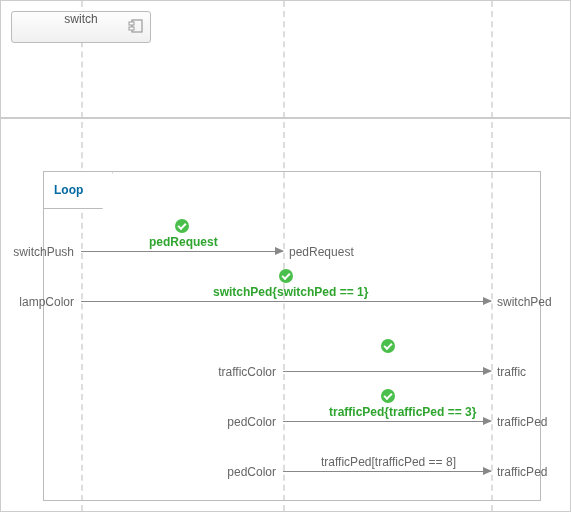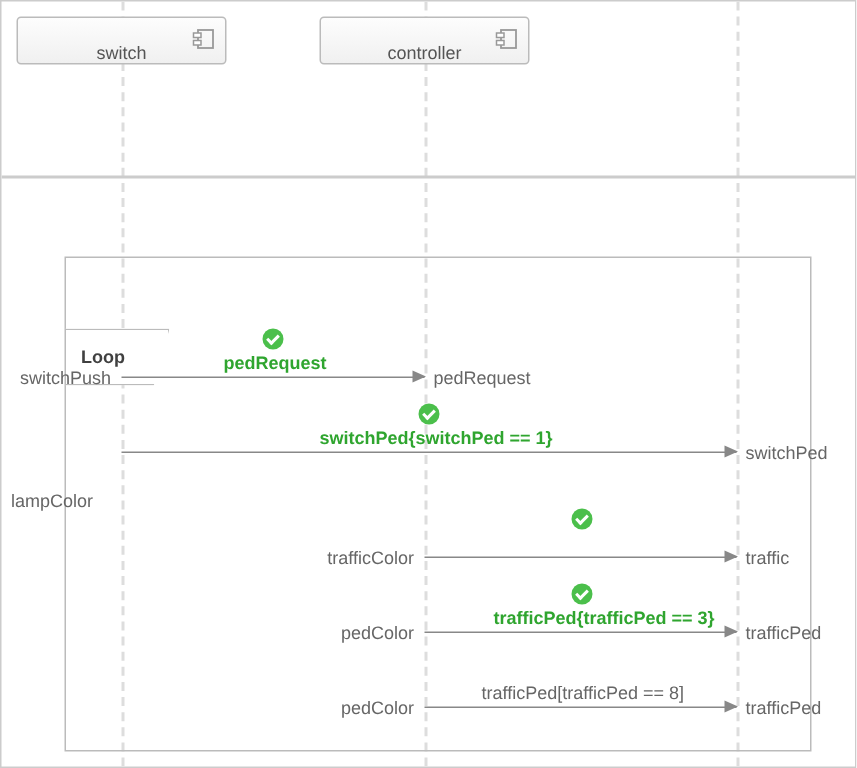--- a/index.html
+++ b/index.html
@@ -26,21 +26,21 @@
   }
   .lifeline-head {
     position: absolute;
     top: 10px;
     width: 140px;
     height: 32px;
     border: 1px solid #bbb;
     border-radius: 3px;
     background: linear-gradient(#fdfdfd, #f0f0f0);
     display: flex;
-    align-items: flex-end;
+    align-items: flex-start;
     justify-content: center;
     color: #555;
   }
   .lifeline-icon {
     position: absolute;
     right: 6px;
     top: 6px;
     width: 16px;
     height: 16px;
   }
@@ -60,24 +60,23 @@
     position: absolute;
     top: -1px;
     left: -1px;
     height: 38px;
     border: 1px solid #bbb;
     border-bottom: 1px solid #bbb;
     padding: 0 10px;
     display: flex;
     align-items: center;
     background: #fff;
-    color: #404040;
+    color: #0369a1;
     font-weight: bold;
     clip-path: polygon(0 0, 100% 0, 85% 100%, 0 100%);
-    margin-top: 48px;
   }
   .msg {
     position: absolute;
     height: 1px;
     background: #888;
   }
   .msg::after {
     content: "";
     position: absolute;
     right: -1px;
@@ -133,50 +132,40 @@
     <span>switch</span>
     <span class="lifeline-icon">
       <svg viewBox="0 0 16 16">
           <rect x="4" y="2" width="10" height="12" fill="none" stroke="#999" stroke-width="1.2"></rect>
           <rect x="1" y="4" width="5" height="3" fill="#fff" stroke="#999"></rect>
           <rect x="1" y="9" width="5" height="3" fill="#fff" stroke="#999"></rect>
         </svg>
     </span>
   </div>
 
-  <div class="lifeline-head" style="left:212px;">
-    <span>controller</span>
-    <span class="lifeline-icon">
-      <svg viewBox="0 0 16 16">
-          <rect x="4" y="2" width="10" height="12" fill="none" stroke="#999" stroke-width="1.2"></rect>
-          <rect x="1" y="4" width="5" height="3" fill="#fff" stroke="#999"></rect>
-          <rect x="1" y="9" width="5" height="3" fill="#fff" stroke="#999"></rect>
-        </svg>
-    </span>
-  </div>
 
 
   <div class="hrule" style="top:116px;"></div>
 
   <div class="loop-box" style="left:42px; top:170px; width:498px; height:330px;">
     <div class="loop-tab" style="width:70px;">
       <span>Loop</span>
     </div>
   </div>
 
   <div class="msg" style="left:80px; top:250px; width:202px;"></div>
   <span class="check" style="left:174px; top:218px;"></span>
   <span class="msg-label" style="left:148px; top:234px;">pedRequest</span>
   <span class="side-label" style="right:496px; top:244px; text-align:right;">switchPush</span>
   <span class="side-label" style="left:288px; top:244px;">pedRequest</span>
 
   <div class="msg" style="left:80px; top:300px; width:410px;"></div>
   <span class="check" style="left:278px; top:268px;"></span>
   <span class="msg-label" style="left:212px; top:284px;">switchPed{switchPed == 1}</span>
-  <span class="side-label" style="right:508px; top:294px; text-align:left;margin-top:32px;">lampColor</span>
+  <span class="side-label" style="right:496px; top:294px; text-align:left;">lampColor</span>
   <span class="side-label" style="left:496px; top:294px;">switchPed</span>
 
   <div class="msg" style="left:282px; top:370px; width:208px;"></div>
   <span class="check" style="left:380px; top:338px;"></span>
   <span class="side-label" style="right:294px; top:364px; text-align:center;">trafficColor</span>
   <span class="side-label" style="left:496px; top:364px;">traffic</span>
 
   <div class="msg" style="left:282px; top:420px; width:208px;"></div>
   <span class="check" style="left:380px; top:388px;"></span>
   <span class="msg-label" style="left:328px; top:404px;">trafficPed{trafficPed == 3}</span>

